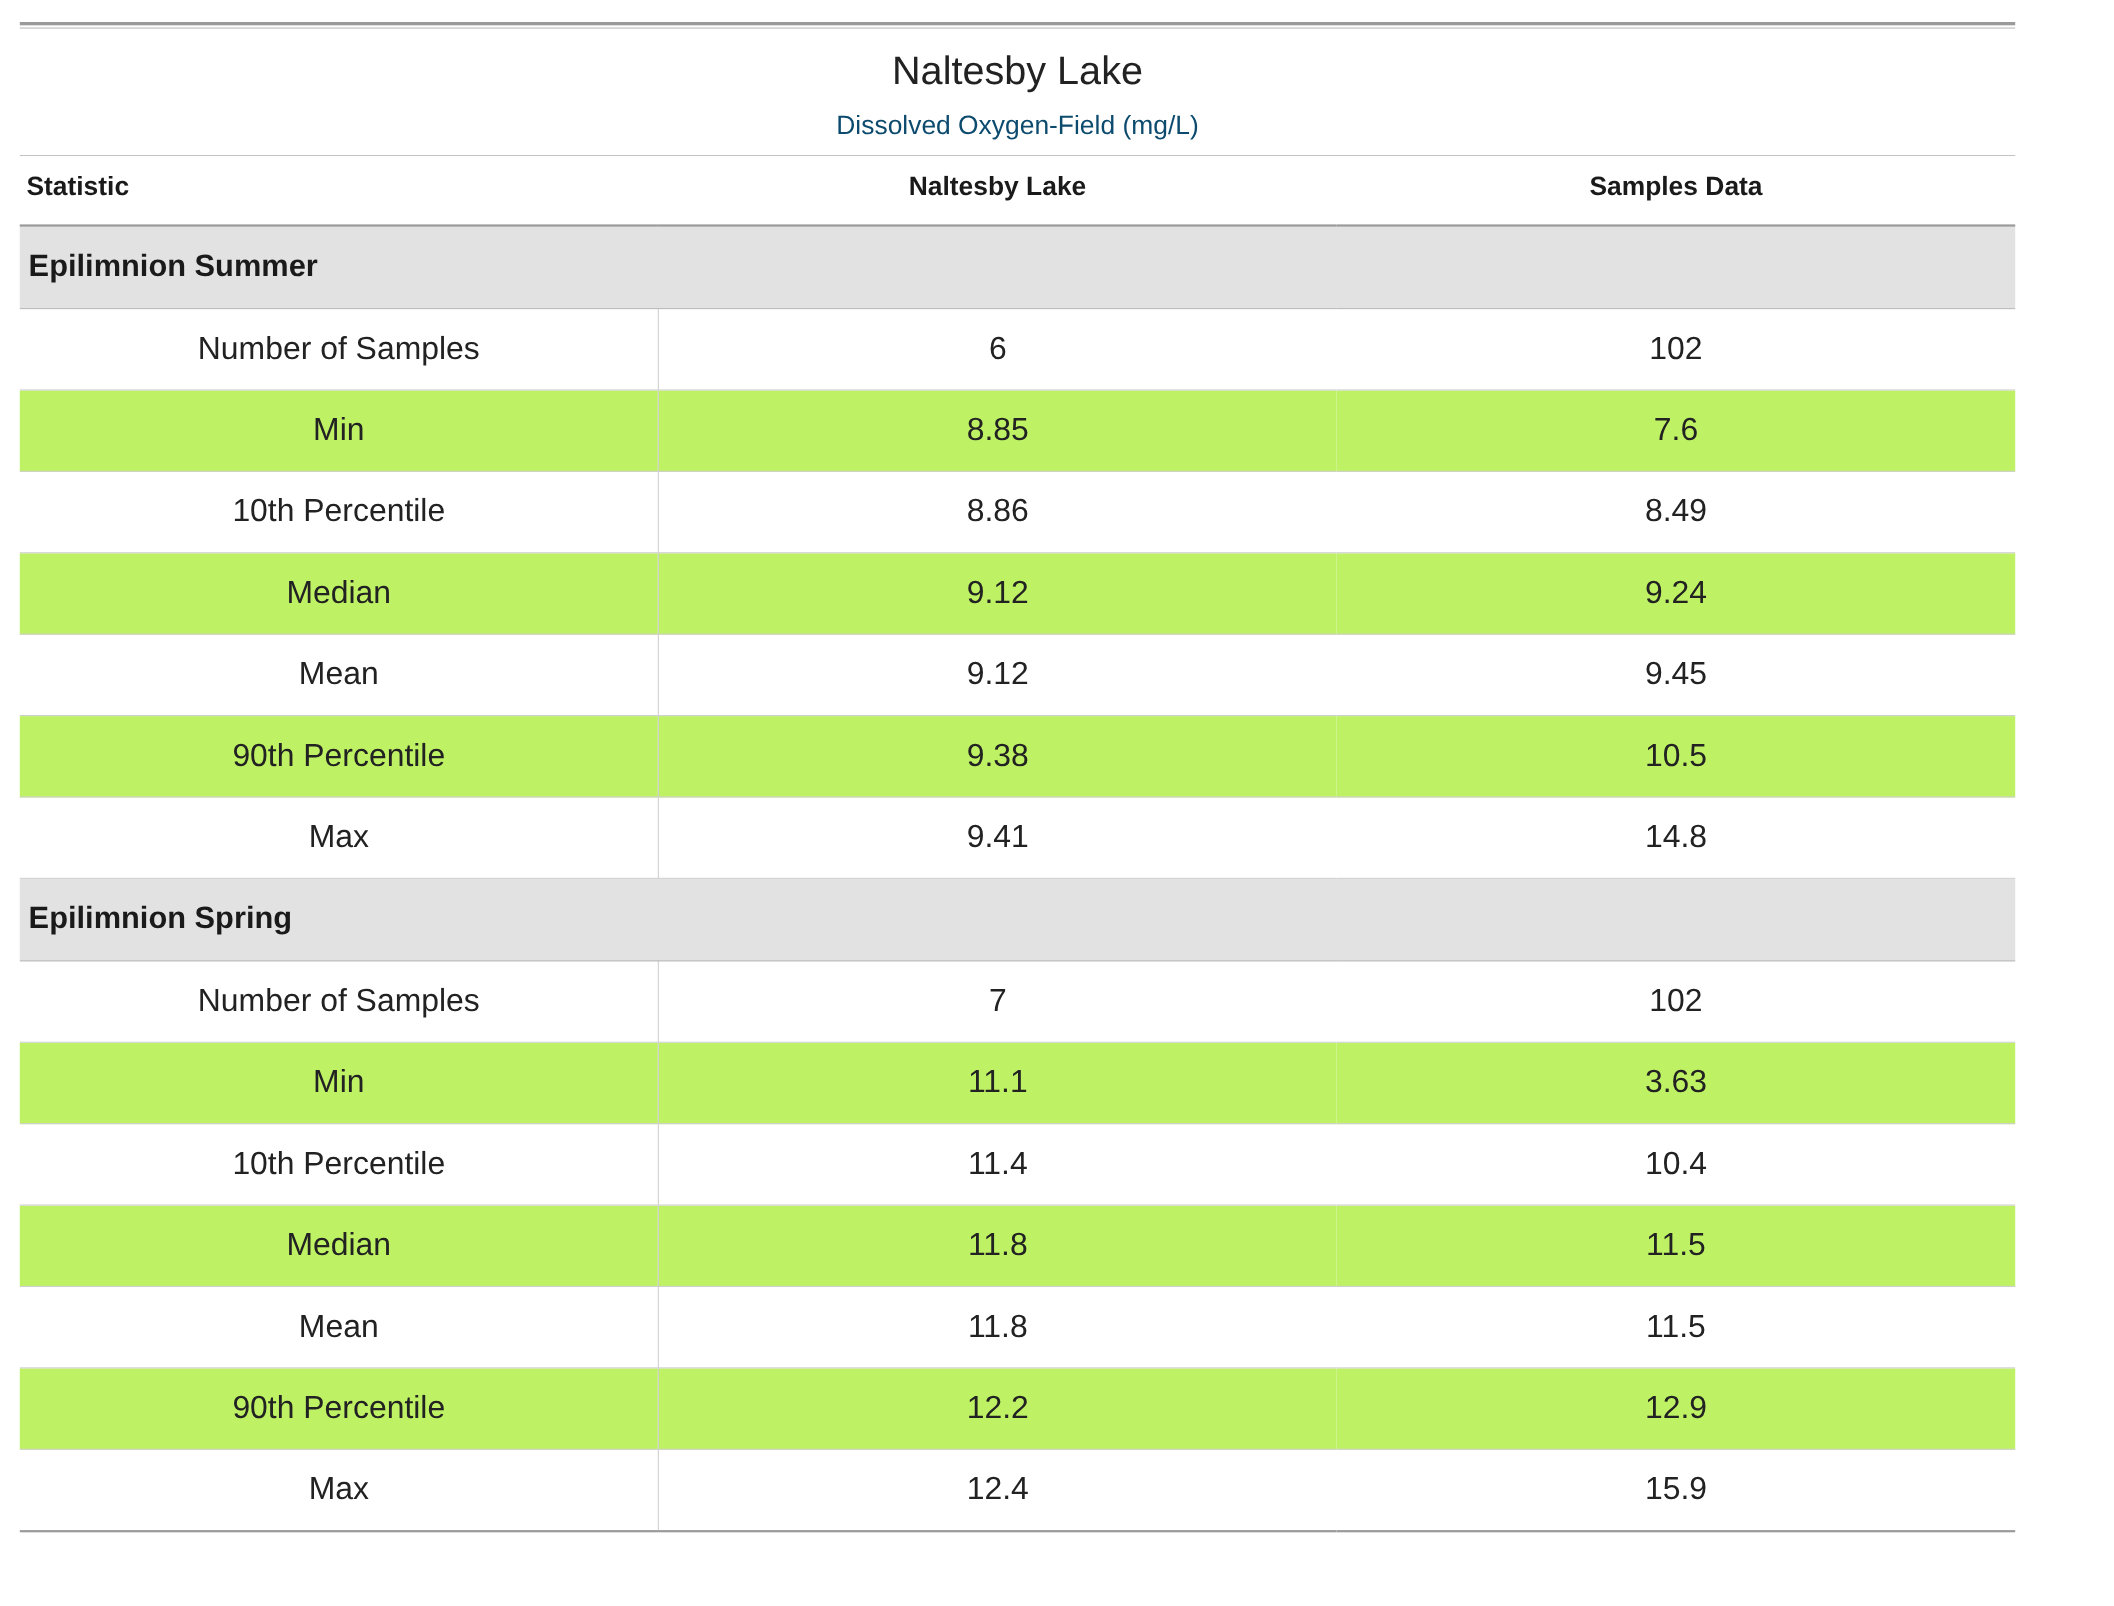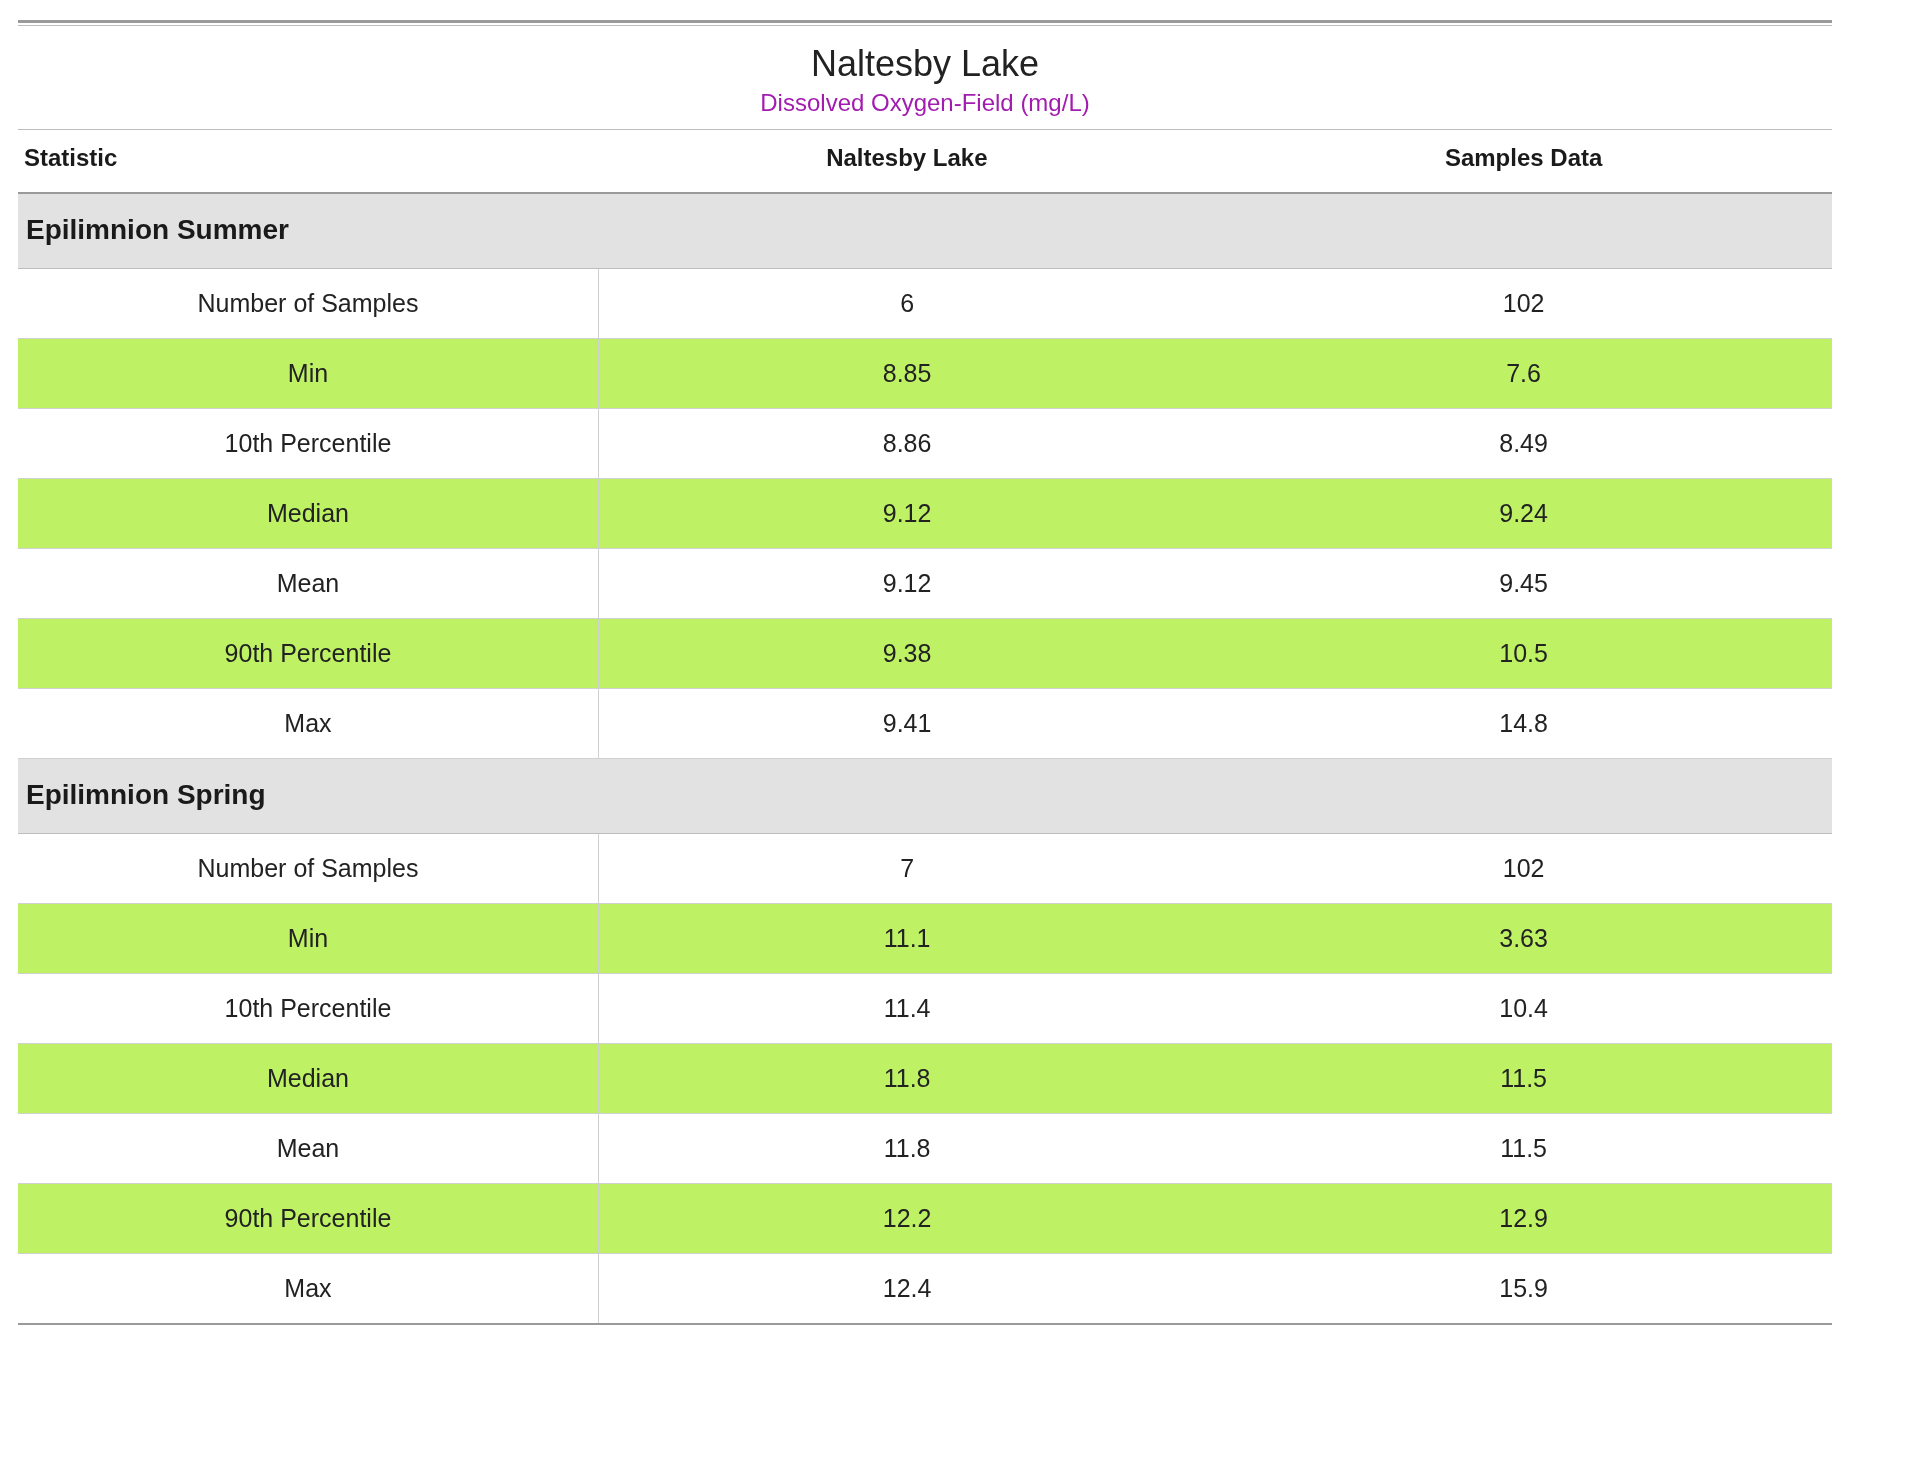--- a/index.html
+++ b/index.html
@@ -26,22 +26,22 @@
   }
   .title {
     font-size: 36px;
     font-weight: 400;
     color: #222;
     line-height: 1.2;
   }
   .subtitle {
     font-size: 24px;
     font-weight: 400;
-    color: #a21caf;
-    margin-top: 4px;
+    color: #0c4a6e;
+    margin-top: 16px;
   }
   .header-divider {
     border-top: 1px solid #bdbdbd;
     margin-top: 8px;
   }
   table.stats {
     width: 100%;
     border-collapse: collapse;
     table-layout: fixed;
   }
@@ -61,21 +61,21 @@
     background: #e2e2e2;
     font-size: 28px;
     font-weight: 700;
     color: #1a1a1a;
     padding: 20px 8px 22px 8px;
     border-top: 1px solid #bdbdbd;
     border-bottom: 1px solid #bdbdbd;
     margin-top: 25px;
   }
   table.stats tr.data-row td {
-    font-size: 25px;
+    font-size: 29px;
     font-weight: 400;
     color: #222;
     padding: 20px 6px;
     text-align: center;
     border-bottom: 1px solid #d0d0d0;
   }
   table.stats tr.data-row td.stat-label {
     border-right: 1px solid #d0d0d0;
   }
   table.stats tr.data-row.alt td {

